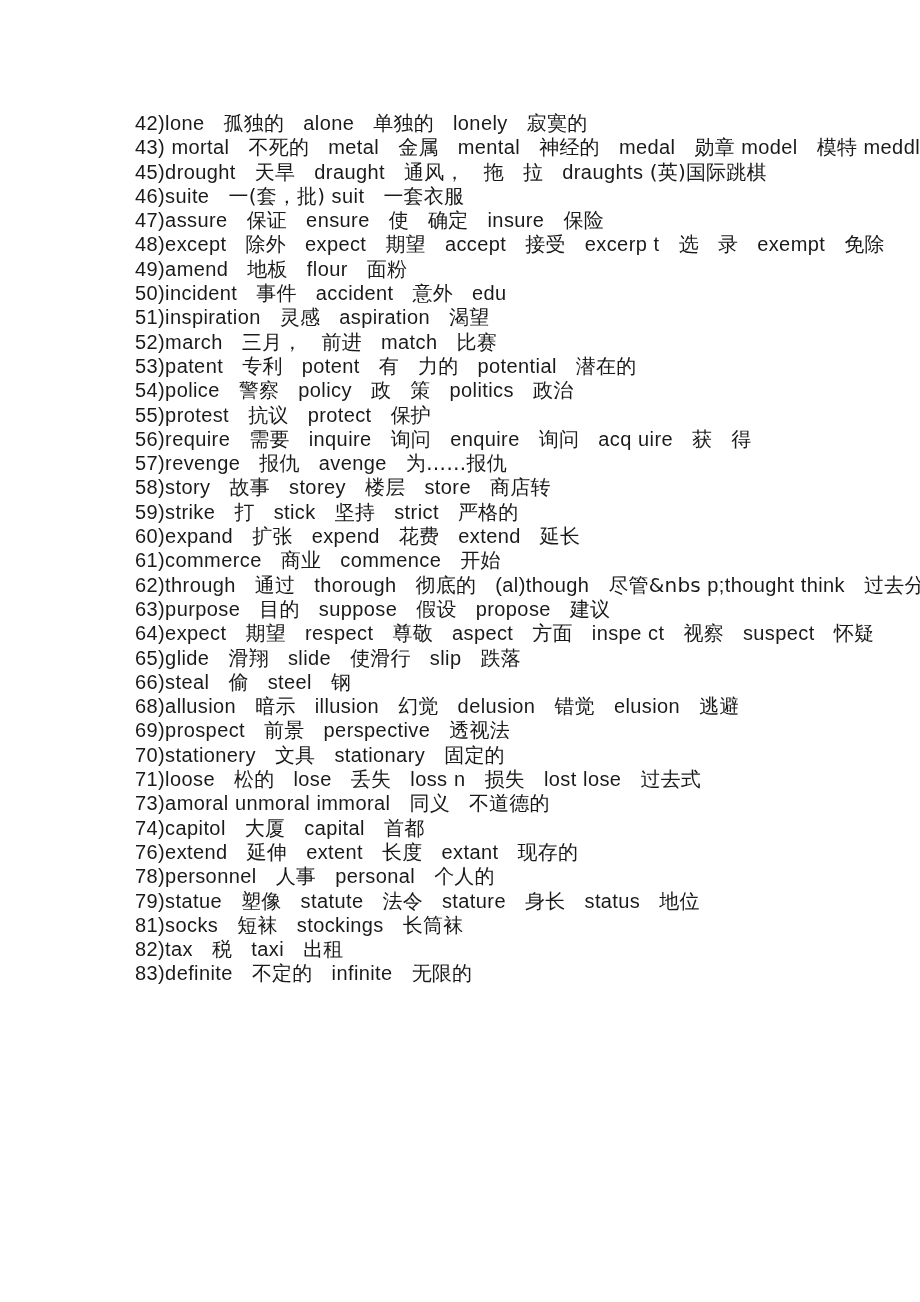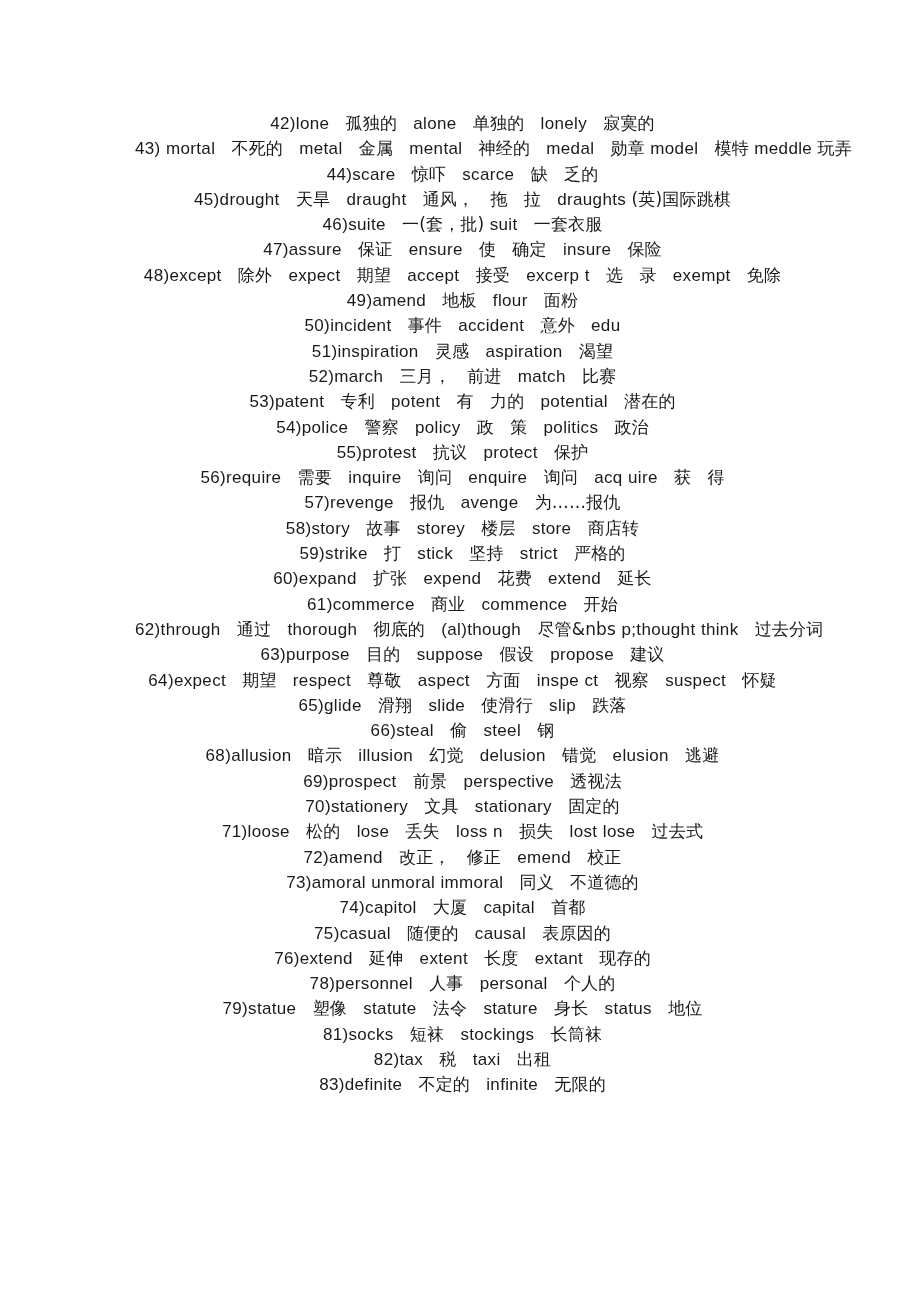--- a/index.html
+++ b/index.html
@@ -25,24 +25,24 @@
     background: #ffffff;
     box-sizing: border-box;
   }
 
   
   .doc-body {
     position: absolute;
     left: 135px;
     top: 111px;
     width: 655px;
-    font-size: 17px;
+    font-size: 20px;
     line-height: 24.3px;
     letter-spacing: 0.02em;
-    text-align: center;
+    text-align: left;
     word-spacing: 0.02em;
   }
 
   .entry {
     margin: 0;
     padding: 0;
     line-height: 24.3px;
     white-space: normal;
   }
 
@@ -67,21 +67,20 @@
   .gap-s { white-space: pre; }
   .gap-l { white-space: pre; }
 </style>
 </head>
 <body>
 
 <div class="page">
   <div class="doc-body" id="doc-body">
       <p class="entry"><span class="num">42)</span><span class="tok">lone</span><span class="gap-l">   </span><span class="cn">孤独的</span><span class="gap-l">   </span><span class="tok">alone</span><span class="gap-l">   </span><span class="cn">单独的</span><span class="gap-l">   </span><span class="tok">lonely</span><span class="gap-l">   </span><span class="cn">寂寞的</span></p>
       <p class="entry"><span class="num">43)</span><span class="gap-s"> </span><span class="tok">mortal</span><span class="gap-l">   </span><span class="cn">不死的</span><span class="gap-l">   </span><span class="tok">metal</span><span class="gap-l">   </span><span class="cn">金属</span><span class="gap-l">   </span><span class="tok">mental</span><span class="gap-l">   </span><span class="cn">神经的</span><span class="gap-l">   </span><span class="tok">medal</span><span class="gap-l">   </span><span class="cn">勋章</span><span class="gap-s"> </span><span class="tok">model</span><span class="gap-l">   </span><span class="cn">模特</span><span class="gap-s"> </span><span class="tok">meddle</span><span class="gap-s"> </span><span class="cn">玩弄</span></p>
-      <p class="entry"><span class="num">44)</span><span class="tok">scare</span><span class="gap-l">   </span><span class="cn">惊吓</span><span class="gap-l">   </span><span class="tok">scarce</span><span class="gap-l">   </span><span class="cn">缺</span><span class="gap-l">   </span><span class="cn">乏的</span></p>
       <p class="entry"><span class="num">45)</span><span class="tok">drought</span><span class="gap-l">   </span><span class="cn">天旱</span><span class="gap-l">   </span><span class="tok">draught</span><span class="gap-l">   </span><span class="cn">通风，</span><span class="gap-l">   </span><span class="cn">拖</span><span class="gap-l">   </span><span class="cn">拉</span><span class="gap-l">   </span><span class="tok">draughts</span><span class="gap-s"> </span><span class="cn">(英)国际跳棋</span></p>
       <p class="entry"><span class="num">46)</span><span class="tok">suite</span><span class="gap-l">   </span><span class="cn">一(套，批)</span><span class="gap-s"> </span><span class="tok">suit</span><span class="gap-l">   </span><span class="cn">一套衣服</span></p>
       <p class="entry"><span class="num">47)</span><span class="tok">assure</span><span class="gap-l">   </span><span class="cn">保证</span><span class="gap-l">   </span><span class="tok">ensure</span><span class="gap-l">   </span><span class="cn">使</span><span class="gap-l">   </span><span class="cn">确定</span><span class="gap-l">   </span><span class="tok">insure</span><span class="gap-l">   </span><span class="cn">保险</span></p>
       <p class="entry"><span class="num">48)</span><span class="tok">except</span><span class="gap-l">   </span><span class="cn">除外</span><span class="gap-l">   </span><span class="tok">expect</span><span class="gap-l">   </span><span class="cn">期望</span><span class="gap-l">   </span><span class="tok">accept</span><span class="gap-l">   </span><span class="cn">接受</span><span class="gap-l">   </span><span class="tok">excerp</span><span class="gap-s"> </span><span class="tok">t</span><span class="gap-l">   </span><span class="cn">选</span><span class="gap-l">   </span><span class="cn">录</span><span class="gap-l">   </span><span class="tok">exempt</span><span class="gap-l">   </span><span class="cn">免除</span></p>
       <p class="entry"><span class="num">49)</span><span class="tok">amend</span><span class="gap-l">   </span><span class="cn">地板</span><span class="gap-l">   </span><span class="tok">flour</span><span class="gap-l">   </span><span class="cn">面粉</span></p>
       <p class="entry"><span class="num">50)</span><span class="tok">incident</span><span class="gap-l">   </span><span class="cn">事件</span><span class="gap-l">   </span><span class="tok">accident</span><span class="gap-l">   </span><span class="cn">意外</span><span class="gap-l">   </span><span class="tok">edu</span></p>
       <p class="entry"><span class="num">51)</span><span class="tok">inspiration</span><span class="gap-l">   </span><span class="cn">灵感</span><span class="gap-l">   </span><span class="tok">aspiration</span><span class="gap-l">   </span><span class="cn">渴望</span></p>
       <p class="entry"><span class="num">52)</span><span class="tok">march</span><span class="gap-l">   </span><span class="cn">三月，</span><span class="gap-l">   </span><span class="cn">前进</span><span class="gap-l">   </span><span class="tok">match</span><span class="gap-l">   </span><span class="cn">比赛</span></p>
       <p class="entry"><span class="num">53)</span><span class="tok">patent</span><span class="gap-l">   </span><span class="cn">专利</span><span class="gap-l">   </span><span class="tok">potent</span><span class="gap-l">   </span><span class="cn">有</span><span class="gap-l">   </span><span class="cn">力的</span><span class="gap-l">   </span><span class="tok">potential</span><span class="gap-l">   </span><span class="cn">潜在的</span></p>
       <p class="entry"><span class="num">54)</span><span class="tok">police</span><span class="gap-l">   </span><span class="cn">警察</span><span class="gap-l">   </span><span class="tok">policy</span><span class="gap-l">   </span><span class="cn">政</span><span class="gap-l">   </span><span class="cn">策</span><span class="gap-l">   </span><span class="tok">politics</span><span class="gap-l">   </span><span class="cn">政治</span></p>
@@ -94,24 +93,22 @@
       <p class="entry"><span class="num">61)</span><span class="tok">commerce</span><span class="gap-l">   </span><span class="cn">商业</span><span class="gap-l">   </span><span class="tok">commence</span><span class="gap-l">   </span><span class="cn">开始</span></p>
       <p class="entry"><span class="num">62)</span><span class="tok">through</span><span class="gap-l">   </span><span class="cn">通过</span><span class="gap-l">   </span><span class="tok">thorough</span><span class="gap-l">   </span><span class="cn">彻底的</span><span class="gap-l">   </span><span class="tok">(al)though</span><span class="gap-l">   </span><span class="cn">尽管&amp;nbs</span><span class="gap-s"> </span><span class="tok">p;thought</span><span class="gap-s"> </span><span class="tok">think</span><span class="gap-l">   </span><span class="cn">过去分词</span></p>
       <p class="entry"><span class="num">63)</span><span class="tok">purpose</span><span class="gap-l">   </span><span class="cn">目的</span><span class="gap-l">   </span><span class="tok">suppose</span><span class="gap-l">   </span><span class="cn">假设</span><span class="gap-l">   </span><span class="tok">propose</span><span class="gap-l">   </span><span class="cn">建议</span></p>
       <p class="entry"><span class="num">64)</span><span class="tok">expect</span><span class="gap-l">   </span><span class="cn">期望</span><span class="gap-l">   </span><span class="tok">respect</span><span class="gap-l">   </span><span class="cn">尊敬</span><span class="gap-l">   </span><span class="tok">aspect</span><span class="gap-l">   </span><span class="cn">方面</span><span class="gap-l">   </span><span class="tok">inspe</span><span class="gap-s"> </span><span class="tok">ct</span><span class="gap-l">   </span><span class="cn">视察</span><span class="gap-l">   </span><span class="tok">suspect</span><span class="gap-l">   </span><span class="cn">怀疑</span></p>
       <p class="entry"><span class="num">65)</span><span class="tok">glide</span><span class="gap-l">   </span><span class="cn">滑翔</span><span class="gap-l">   </span><span class="tok">slide</span><span class="gap-l">   </span><span class="cn">使滑行</span><span class="gap-l">   </span><span class="tok">slip</span><span class="gap-l">   </span><span class="cn">跌落</span></p>
       <p class="entry"><span class="num">66)</span><span class="tok">steal</span><span class="gap-l">   </span><span class="cn">偷</span><span class="gap-l">   </span><span class="tok">steel</span><span class="gap-l">   </span><span class="cn">钢</span></p>
       <p class="entry"><span class="num">68)</span><span class="tok">allusion</span><span class="gap-l">   </span><span class="cn">暗示</span><span class="gap-l">   </span><span class="tok">illusion</span><span class="gap-l">   </span><span class="cn">幻觉</span><span class="gap-l">   </span><span class="tok">delusion</span><span class="gap-l">   </span><span class="cn">错觉</span><span class="gap-l">   </span><span class="tok">elusion</span><span class="gap-l">   </span><span class="cn">逃避</span></p>
       <p class="entry"><span class="num">69)</span><span class="tok">prospect</span><span class="gap-l">   </span><span class="cn">前景</span><span class="gap-l">   </span><span class="tok">perspective</span><span class="gap-l">   </span><span class="cn">透视法</span></p>
       <p class="entry"><span class="num">70)</span><span class="tok">stationery</span><span class="gap-l">   </span><span class="cn">文具</span><span class="gap-l">   </span><span class="tok">stationary</span><span class="gap-l">   </span><span class="cn">固定的</span></p>
       <p class="entry"><span class="num">71)</span><span class="tok">loose</span><span class="gap-l">   </span><span class="cn">松的</span><span class="gap-l">   </span><span class="tok">lose</span><span class="gap-l">   </span><span class="cn">丢失</span><span class="gap-l">   </span><span class="tok">loss</span><span class="gap-s"> </span><span class="tok">n</span><span class="gap-l">   </span><span class="cn">损失</span><span class="gap-l">   </span><span class="tok">lost</span><span class="gap-s"> </span><span class="tok">lose</span><span class="gap-l">   </span><span class="cn">过去式</span></p>
-      <p class="entry"><span class="num">72)</span><span class="tok">amend</span><span class="gap-l">   </span><span class="cn">改正，</span><span class="gap-l">   </span><span class="cn">修正</span><span class="gap-l">   </span><span class="tok">emend</span><span class="gap-l">   </span><span class="cn">校正</span></p>
       <p class="entry"><span class="num">73)</span><span class="tok">amoral</span><span class="gap-s"> </span><span class="tok">unmoral</span><span class="gap-s"> </span><span class="tok">immoral</span><span class="gap-l">   </span><span class="cn">同义</span><span class="gap-l">   </span><span class="cn">不道德的</span></p>
       <p class="entry"><span class="num">74)</span><span class="tok">capitol</span><span class="gap-l">   </span><span class="cn">大厦</span><span class="gap-l">   </span><span class="tok">capital</span><span class="gap-l">   </span><span class="cn">首都</span></p>
-      <p class="entry"><span class="num">75)</span><span class="tok">casual</span><span class="gap-l">   </span><span class="cn">随便的</span><span class="gap-l">   </span><span class="tok">causal</span><span class="gap-l">   </span><span class="cn">表原因的</span></p>
       <p class="entry"><span class="num">76)</span><span class="tok">extend</span><span class="gap-l">   </span><span class="cn">延伸</span><span class="gap-l">   </span><span class="tok">extent</span><span class="gap-l">   </span><span class="cn">长度</span><span class="gap-l">   </span><span class="tok">extant</span><span class="gap-l">   </span><span class="cn">现存的</span></p>
       <p class="entry"><span class="num">78)</span><span class="tok">personnel</span><span class="gap-l">   </span><span class="cn">人事</span><span class="gap-l">   </span><span class="tok">personal</span><span class="gap-l">   </span><span class="cn">个人的</span></p>
       <p class="entry"><span class="num">79)</span><span class="tok">statue</span><span class="gap-l">   </span><span class="cn">塑像</span><span class="gap-l">   </span><span class="tok">statute</span><span class="gap-l">   </span><span class="cn">法令</span><span class="gap-l">   </span><span class="tok">stature</span><span class="gap-l">   </span><span class="cn">身长</span><span class="gap-l">   </span><span class="tok">status</span><span class="gap-l">   </span><span class="cn">地位</span></p>
       <p class="entry"><span class="num">81)</span><span class="tok">socks</span><span class="gap-l">   </span><span class="cn">短袜</span><span class="gap-l">   </span><span class="tok">stockings</span><span class="gap-l">   </span><span class="cn">长筒袜</span></p>
       <p class="entry"><span class="num">82)</span><span class="tok">tax</span><span class="gap-l">   </span><span class="cn">税</span><span class="gap-l">   </span><span class="tok">taxi</span><span class="gap-l">   </span><span class="cn">出租</span></p>
       <p class="entry"><span class="num">83)</span><span class="tok">definite</span><span class="gap-l">   </span><span class="cn">不定的</span><span class="gap-l">   </span><span class="tok">infinite</span><span class="gap-l">   </span><span class="cn">无限的</span></p>
     </div>
 </div>
 
 </body></html>

